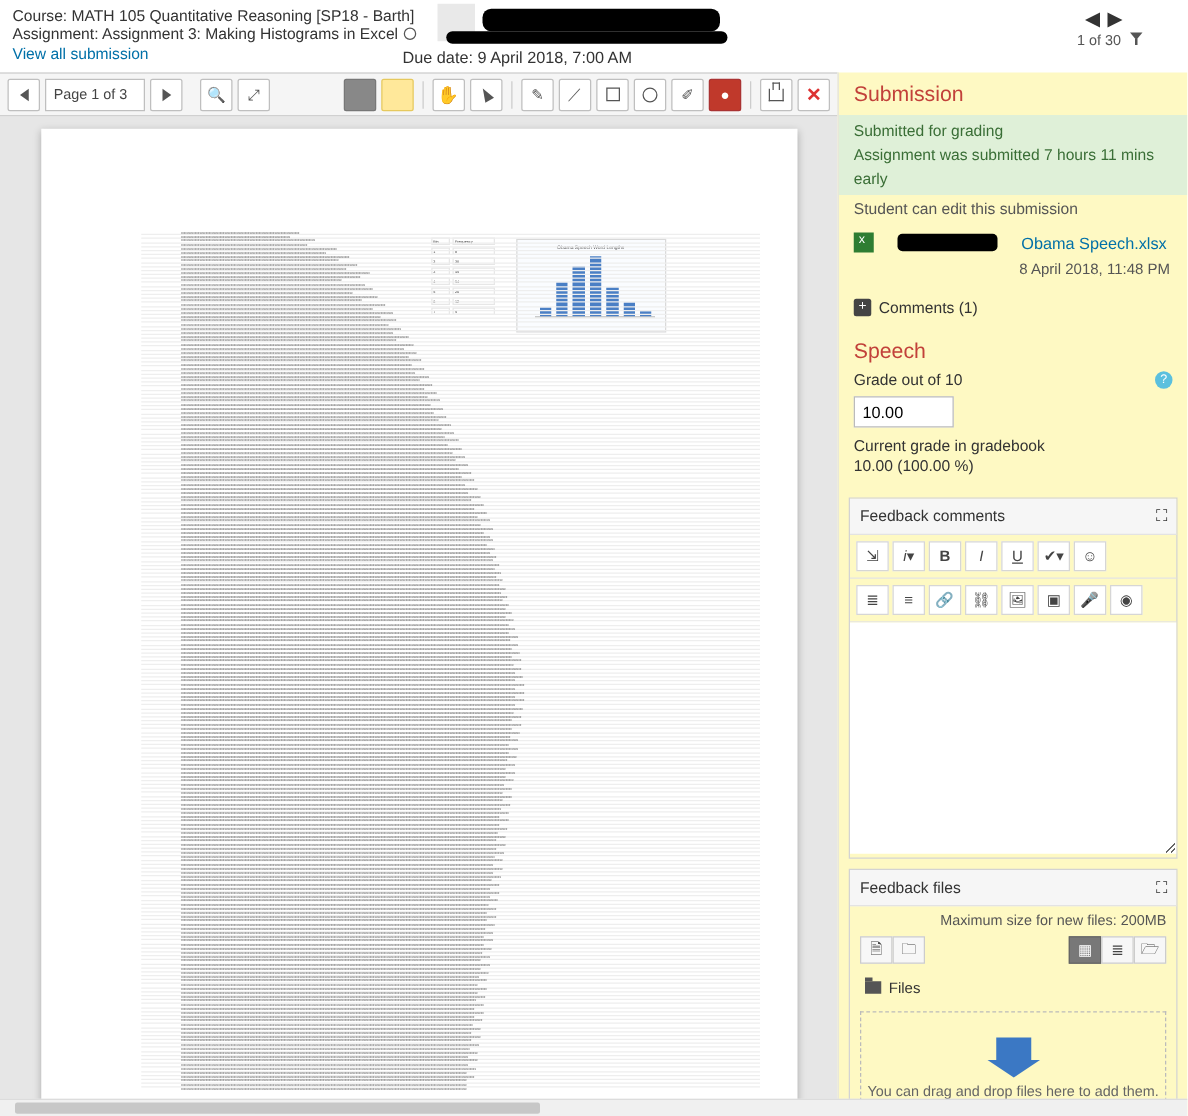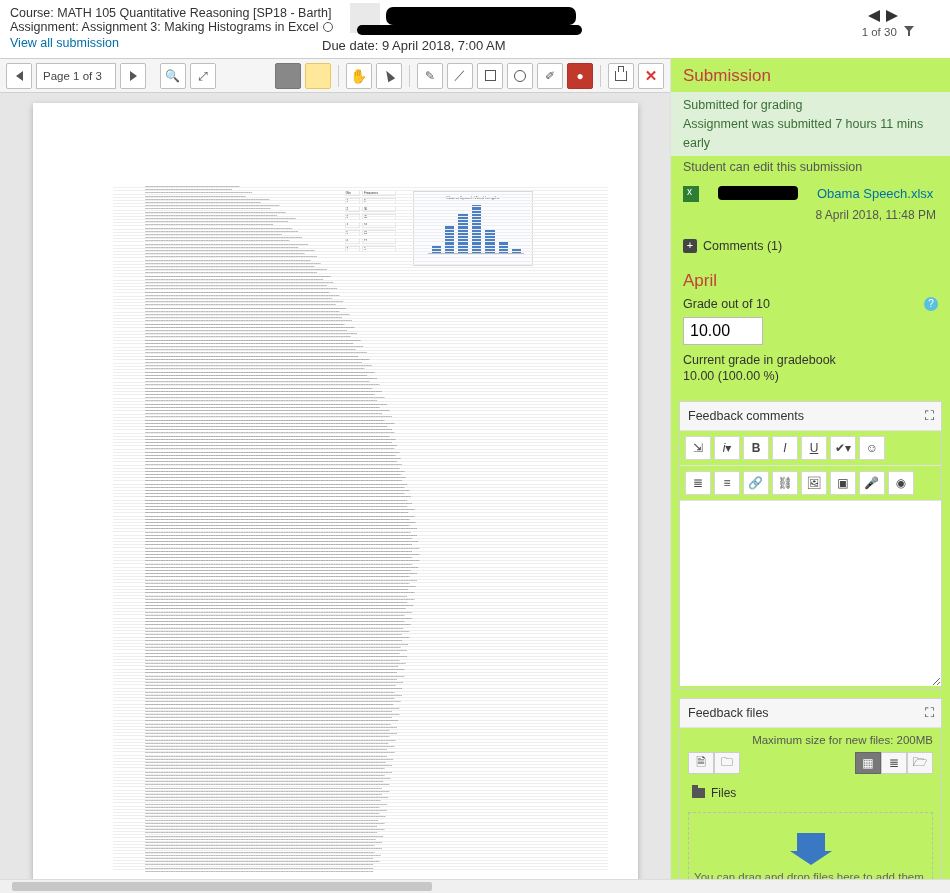--- a/index.html
+++ b/index.html
@@ -26,21 +26,21 @@
   .selbox { border: 1px solid #aaa; color: #777; padding: 5px 28px 5px 10px; font-size: 12px; position: relative; width: 150px; text-align: left; background:#fff;}
   .selbox:after { content:""; position:absolute; right:8px; top:10px; border-left:5px solid transparent; border-right:5px solid transparent; border-top:6px solid #555;}
   .count { font-size: 11.5px; color: #555; margin-top: 4px; padding-right: 24px;}
   .funnel { display:inline-block; width:10px;height:10px; margin-left:4px; position:relative;}
   .funnel:before{content:"";position:absolute;top:0;left:0;border-left:5px solid transparent;border-right:5px solid transparent;border-top:6px solid #555;}
   .funnel:after{content:"";position:absolute;top:5px;left:4px;width:2px;height:5px;background:#555;}
 
   
   .main { position: absolute; top: 58px; left: 0; right: 0; bottom: 0; display: flex; }
   .viewer { flex: 1; background: #e6e6e6; display: flex; flex-direction: column; border-top:1px solid #ccc;}
-  .sidebar { width: 280px; background: #bef264; border-left: 1px solid #e1e1e1; overflow: hidden; padding-bottom:4px;}
+  .sidebar { width: 280px; background: #fef9c3; border-left: 1px solid #e1e1e1; overflow: hidden; padding-bottom:4px;}
 
   
   .toolbar { height: 34px; background: #f5f5f5; border-bottom: 1px solid #d0d0d0; display: flex; align-items: center; padding: 0 6px; gap: 4px; }
   .tbtn { width: 26px; height: 26px; border: 1px solid #bfbfbf; background: #fff; display:flex; align-items:center; justify-content:center; color:#555; font-size:12px; border-radius:2px;}
   .tbtn.dark{ background:#888; border-color:#777;}
   .tbtn.yellow{ background:#ffe89a; border-color:#e6c95e;}
   .tbtn.red{ color:#d33; font-weight:bold; font-size:15px;}
   .tbtn.blood{ color:#fff; background:#c0392b; border-color:#a33;}
   .tsep { width:1px; height:22px; background:#ccc; margin: 0 3px;}
   .pagebox { width: 80px; height: 26px; border: 1px solid #bfbfbf; background:#fff; font-size:11.5px; display:flex; align-items:center; padding:0 6px; color:#444;}
@@ -68,32 +68,32 @@
   .tinytable{position:absolute; top:85px; right:240px; width:55px; font-size:3px; color:#333;}
   .tinytable td{border:0.5px solid #e7e7e7; padding:0 1px;}
 
   .scroll-h{ position:absolute; left:0; right:0; bottom:0; height:14px; background:#f0f0f0; border-top:1px solid #dcdcdc;}
   .scroll-h .thumb{position:absolute; left:12px; top:2px; height:9px; width:420px; background:#c7c7c7; border-radius:2px;}
 
   
   .sec-title { color:#c2413a; font-size:17px; padding: 8px 12px 6px 12px;}
   .statusbox { background:#dff0d8; color:#3a6e36; font-size:12.5px; padding:4px 12px; line-height:1.5;}
   .editnote { font-size:12.5px; color:#555; padding:4px 12px 8px 12px;}
-  .filechip { display:flex; padding:4px 12px; gap:19px;}
+  .filechip { display:flex; align-items:center; padding:4px 12px; gap:19px;}
   .xlsicon{ width:16px; height:16px; background:#2e7d32; position:relative;}
   .xlsicon:after{content:"x"; color:#fff; font-size:10px; position:absolute; top:0; left:4px;}
   .fileredact{ width:80px; height:14px; background:#000; border-radius:4px;}
   .filedate{ text-align:right; font-size:12px; color:#555; padding: 2px 14px 10px 0;}
   .comments{ padding:6px 12px 10px 12px; display:flex; align-items:center; gap:6px; font-size:12.5px; color:#333; border-top:1px dotted transparent;}
   .plusbox{ width:14px;height:14px;background:#444;color:#fff;font-size:11px;line-height:13px;text-align:center;border-radius:2px;}
 
   .gradewrap{ padding: 0 12px 10px 12px;}
   .glabel{ font-size:12.5px; color:#333; display:flex; justify-content:space-between; align-items:center;}
   .help{ width:14px;height:14px;border-radius:50%;background:#5bc0de;color:#fff;font-size:10px;text-align:center;line-height:14px;}
-  .ginput{ width:80px; border:1px solid #bbb; padding:4px 6px; font-size:16px; margin-top:6px;}
+  .ginput{ width:80px; border:1px solid #bbb; padding:4px 6px; font-size:13px; margin-top:6px;}
   .gb{ font-size:12.5px; color:#333; margin-top:8px;}
   .gbv{ font-size:12.5px; margin-top:2px;}
 
   .panel{ margin:8px; border:1px solid #d3d3d3;}
   .panel-h{ background:#f6f6f6; border-bottom:1px solid #e3e3e3; padding:6px 8px; font-size:12.5px; display:flex; justify-content:space-between; align-items:center;}
   .expand2{ font-size:13px; letter-spacing:-1px; color:#333}
 
   .rte-tb{ display:flex; gap:3px; padding:5px; border-bottom:1px solid #e3e3e3; flex-wrap:wrap;}
   .rte-tb .b{ width:26px; height:24px; border:1px solid #d6d6d6; background:#fff; display:flex;align-items:center;justify-content:center;font-size:12px;color:#444;}
   .rte-area{ width:100%; height:185px; border:none; resize:vertical; padding:6px; font-family:inherit; font-size:13px;}
@@ -693,21 +693,21 @@
       <span class="fileredact"></span>
       <a href="#">Obama Speech.xlsx</a>
     </div>
     <div class="filedate">8 April 2018, 11:48 PM</div>
 
     <div class="comments">
       <span class="plusbox">+</span>
       <span>Comments (1)</span>
     </div>
 
-    <div class="sec-title">April</div>
+    <div class="sec-title">Speech</div>
     <div class="gradewrap">
       <div class="glabel">
         <span>Grade out of 10</span>
         <span class="help">?</span>
       </div>
       <input class="ginput" value="10.00" style="">
       <div class="gb">Current grade in gradebook</div>
       <div class="gbv">10.00 (100.00 %)</div>
     </div>
 

